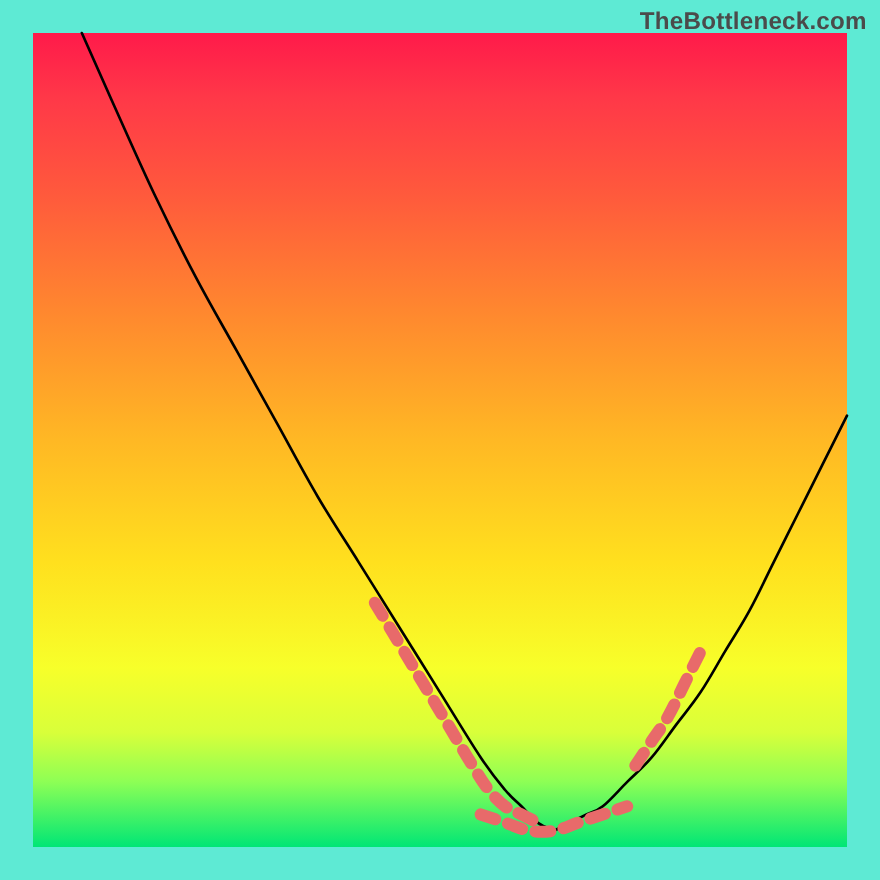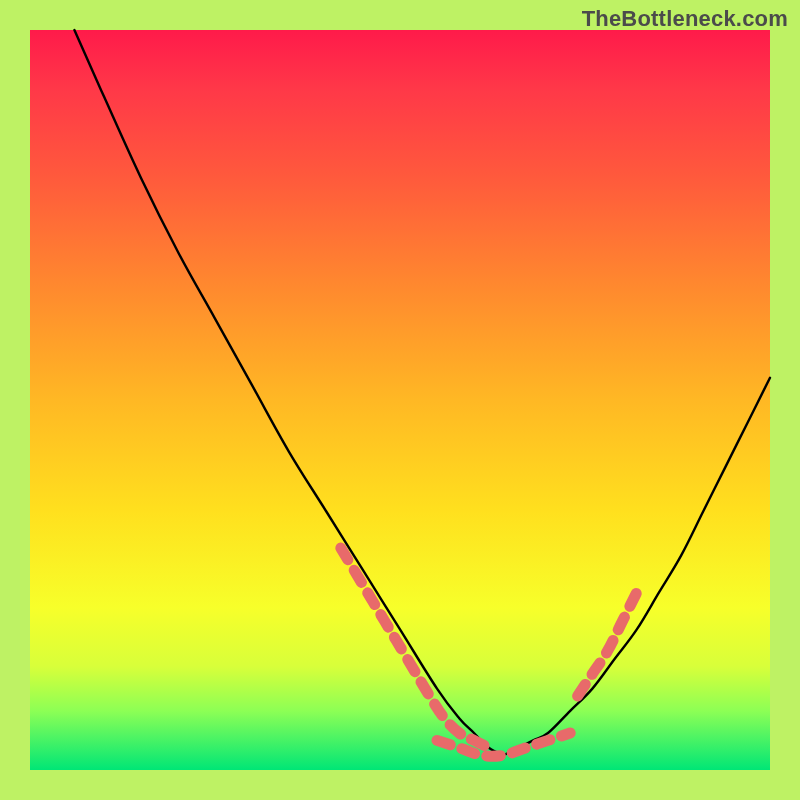--- a/index.html
+++ b/index.html
@@ -1,21 +1,21 @@
 <!DOCTYPE html>
 <html><head>
 <meta charset="utf-8">
 <style>
   * { margin: 0; padding: 0; box-sizing: border-box; }
   html, body { width: 800px; height: 800px; overflow: hidden; background: #000; }
   .frame {
     position: relative;
     width: 800px;
     height: 800px;
-    background: #bef264;
+    background: #5eead4;
   }
   .plot-area {
     position: absolute;
     left: 30px;
     top: 30px;
     width: 740px;
     height: 740px;
     background: linear-gradient(to bottom,
       #ff1a4a 0%,
       #ff3848 8%,

